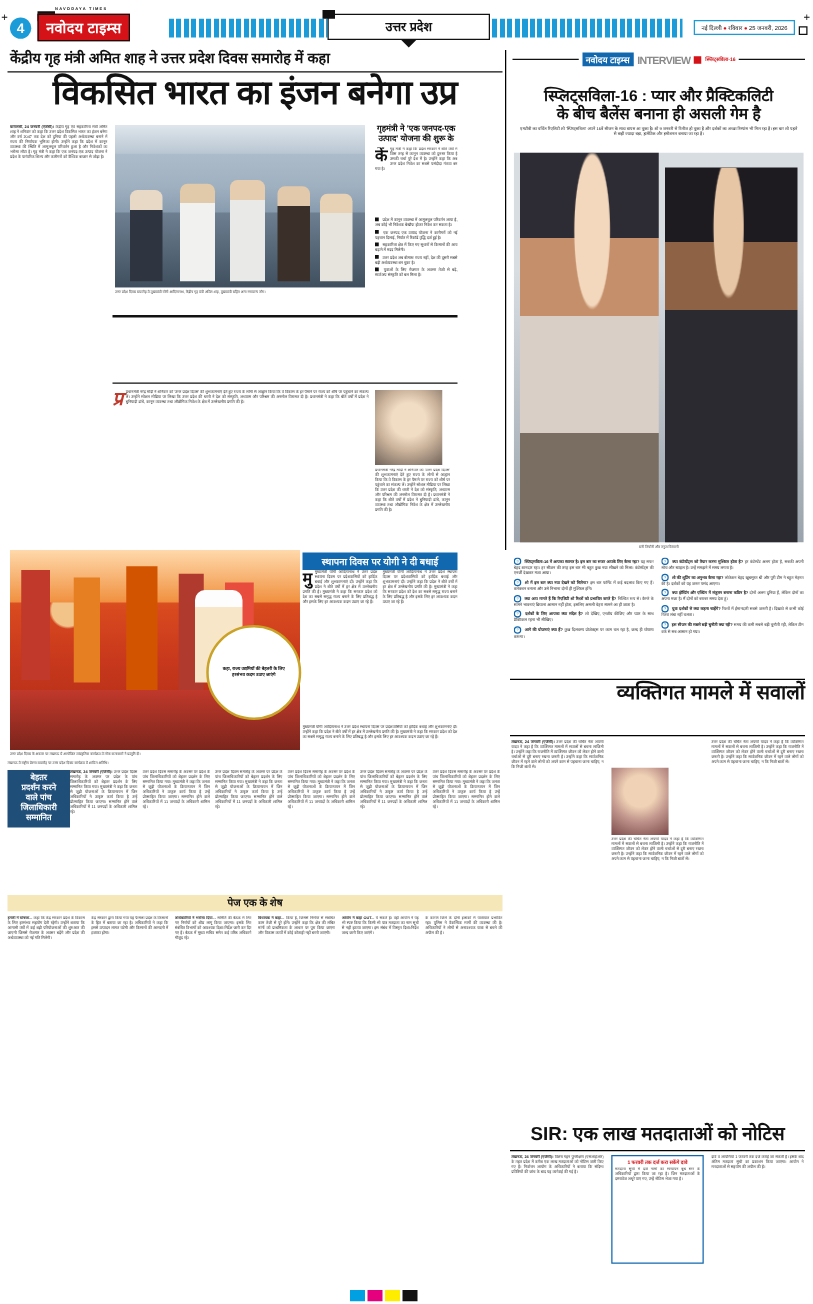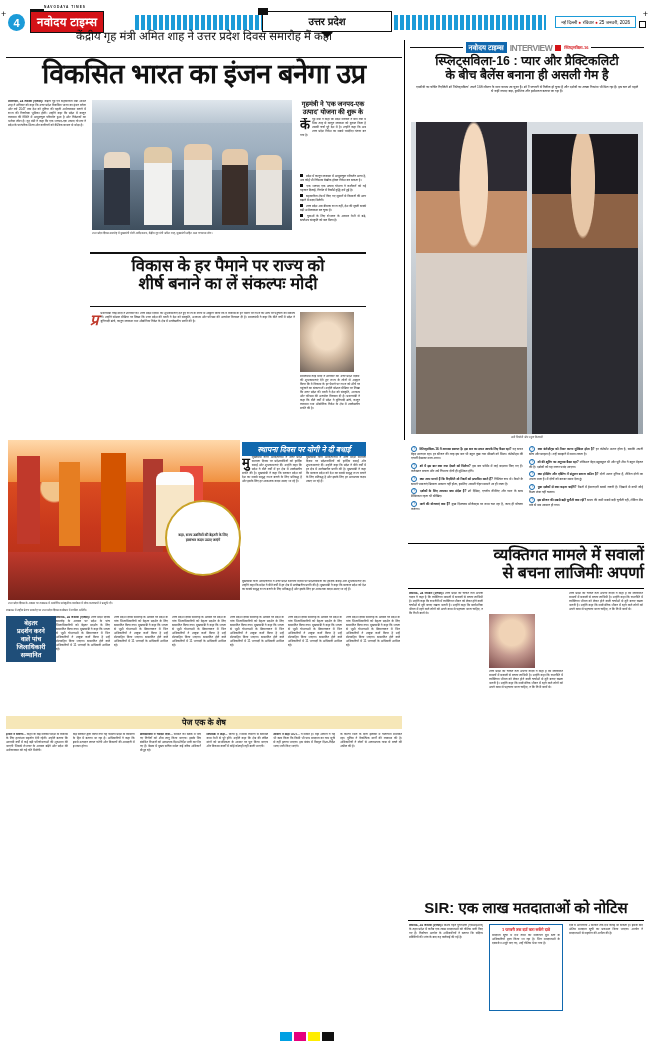--- a/index.html
+++ b/index.html
@@ -52,22 +52,22 @@
   .tab-black{position:absolute;left:-4px;top:-3px;width:10px;height:7px;background:#111;}
   .dateline{
     position:absolute;right:14px;top:16px;border:1px solid #1b9bd8;
     background:#fff;font-size:4.6px;padding:2px 5px;white-space:nowrap;color:#111;
   }
   .dot{color:#d41217;}
   .date-knob{position:absolute;right:4px;top:21px;width:5px;height:5px;border:1px solid #111;}
 
   
   .kicker{
-    position:absolute;left:8px;top:28px;width:392px;text-align:center;
-    font-size:11.5px;font-weight:normal;color:#111;
+    position:absolute;left:8px;top:38px;width:392px;
+    font-size:11.5px;font-weight:bold;color:#111;
   }
   .head1{
     position:absolute;left:6px;top:60px;width:396px;text-align:center;
     font-size:27px;font-weight:bold;color:#111;letter-spacing:-.4px;
   }
   .head1-rule{position:absolute;left:6px;top:57px;width:396px;height:1px;background:#111;}
 
   
   .col-l1{position:absolute;left:8px;top:100px;width:78px;}
   .dropcap{float:left;font-size:13px;font-weight:bold;line-height:.9;margin:1px 2px 0 0;color:#111;}
@@ -93,21 +93,21 @@
 
   
   .rpanel{position:absolute;left:410px;top:40px;width:234px;}
   .r-logo{
     display:flex;align-items:center;gap:3px;justify-content:center;padding-top:2px;
   }
   .r-logo .nm{background:#1168ae;color:#fff;font-weight:bold;font-size:7px;padding:1px 3px;}
   .r-logo .iv{font-size:8.5px;font-weight:bold;color:#8a8a8a;letter-spacing:-.5px;}
   .r-logo .sv{font-size:4px;font-weight:bold;color:#d41217;}
   .rhead{
-    text-align:center;font-size:12.4px;font-weight:bold;line-height:1.12;color:#111;margin-top:2px;
+    text-align:center;font-size:12.4px;font-weight:bold;line-height:1.12;color:#111;margin-top:18px;
   }
   .rphoto{position:absolute;left:411px;top:122px;width:232px;height:312px;overflow:hidden;}
 
   
   .qa{font-size:3.2px;line-height:1.32;text-align:justify;color:#1b1b1b;}
   .qa b{color:#111;}
   .qmark{
     display:inline-block;width:4px;height:4px;border:.6px solid #1168ae;border-radius:50%;
     color:#1168ae;font-size:3px;text-align:center;line-height:4px;margin-right:1.5px;
   }
@@ -117,21 +117,21 @@
   .seal{
     position:absolute;left:165px;top:500px;width:76px;height:76px;border-radius:50%;
     background:#fff;border:2px solid #c9a227;display:flex;align-items:center;
     justify-content:center;text-align:center;padding:6px;box-sizing:border-box;
     font-size:3.6px;font-weight:bold;line-height:1.35;color:#111;
   }
   .seal-in{border-radius:50%;}
 
   
   .bluehead{
-    background:#1168ae;color:#fff;text-align:center;font-weight:bold;font-style:italic;
+    background:#1168ae;color:#fff;text-align:center;font-weight:bold;
   }
 
   
   .pageshesh{
     position:absolute;left:6px;top:716px;width:396px;height:13px;background:#f6e7b8;
     text-align:center;font-size:8px;font-weight:bold;color:#111;line-height:13px;
   }
 
   
   .cmyk{position:absolute;left:0;bottom:0;width:650px;height:12px;background:#fff;}
@@ -277,24 +277,20 @@
       <div class="bullet-li">
         <span class="bullet-sq"></span>
         <span>युवाओं के लिए रोजगार के अवसर तेजी से बढ़े, स्टार्टअप संस्कृति को बल मिला है।</span>
       </div>
     </div>
   </div>
 
   <div class="rule" style="position:absolute;left:404px;top:40px;width:1px;height:400px;"></div>
 
   <div class="head2-top"></div>
-  <div class="head2 hd">
-    <div>विकास के हर पैमाने पर राज्य को</div>
-    <div>शीर्ष बनाने का लें संकल्पः मोदी</div>
-  </div>
   <div class="head2-bot"></div>
 
   <div class="photo" style="left:300px;top:312px;width:54px;height:60px;">
     <div class="ph-in ph-modi"></div>
   </div>
 
   <div class="tiny" style="position:absolute;left:90px;top:312px;width:205px;height:120px;overflow:hidden;">
     <span class="dropcap" style="color:#c0392b;font-size:15px;font-style:italic;">प्र</span>
     <span>प्रधानमंत्री नरेंद्र मोदी ने शनिवार को 'उत्तर प्रदेश दिवस' की शुभकामनाएं देते हुए राज्य के लोगों से आह्वान किया कि वे विकास के हर पैमाने पर राज्य को शीर्ष पर पहुंचाने का संकल्प लें। उन्होंने सोशल मीडिया पर लिखा कि उत्तर प्रदेश की धरती ने देश को संस्कृति, अध्यात्म और परिश्रम की अनमोल विरासत दी है। प्रधानमंत्री ने कहा कि बीते वर्षों में प्रदेश ने बुनियादी ढांचे, कानून व्यवस्था तथा औद्योगिक निवेश के क्षेत्र में उल्लेखनीय प्रगति की है।</span>
   </div>
@@ -456,21 +452,20 @@
     </div>
     <div class="tiny" style="overflow:hidden;">
       <b></b>
       <span>के कारण जिले के दोनों इलाकों में यातायात प्रभावित रहा। पुलिस ने वैकल्पिक मार्गों की व्यवस्था की है। अधिकारियों ने लोगों से अनावश्यक यात्रा से बचने की अपील की है।</span>
     </div>
   </div>
 
   <div class="rule" style="position:absolute;left:408px;top:543px;width:236px;height:1.4px;"></div>
   <div class="hd" style="position:absolute;left:408px;top:546px;width:236px;text-align:right;font-size:16px;line-height:1.12;">
     <div>व्यक्तिगत मामले में सवालों</div>
-    <div>से बचना लाजिमीः अपर्णा</div>
   </div>
   <div class="rule" style="position:absolute;left:408px;top:588px;width:236px;height:1px;"></div>
 
   <div class="tiny" style="position:absolute;left:409px;top:592px;width:74px;height:128px;overflow:hidden;">
     <b>लखनऊ, 24 जनवरी (एजेंसी)।</b>
     <span>उत्तर प्रदेश की चर्चित नेता अपर्णा यादव ने कहा है कि व्यक्तिगत मामलों में सवालों से बचना लाजिमी है। उन्होंने कहा कि राजनीति में व्यक्तिगत जीवन को लेकर होने वाली चर्चाओं से दूरी बनाए रखना जरूरी है। उन्होंने कहा कि सार्वजनिक जीवन में रहने वाले लोगों को अपने काम से पहचाना जाना चाहिए, न कि निजी बातों से।</span>
   </div>
   <div class="photo" style="left:489px;top:614px;width:46px;height:54px;">
     <div class="ph-in ph-hindu-fem"></div>
   </div>

